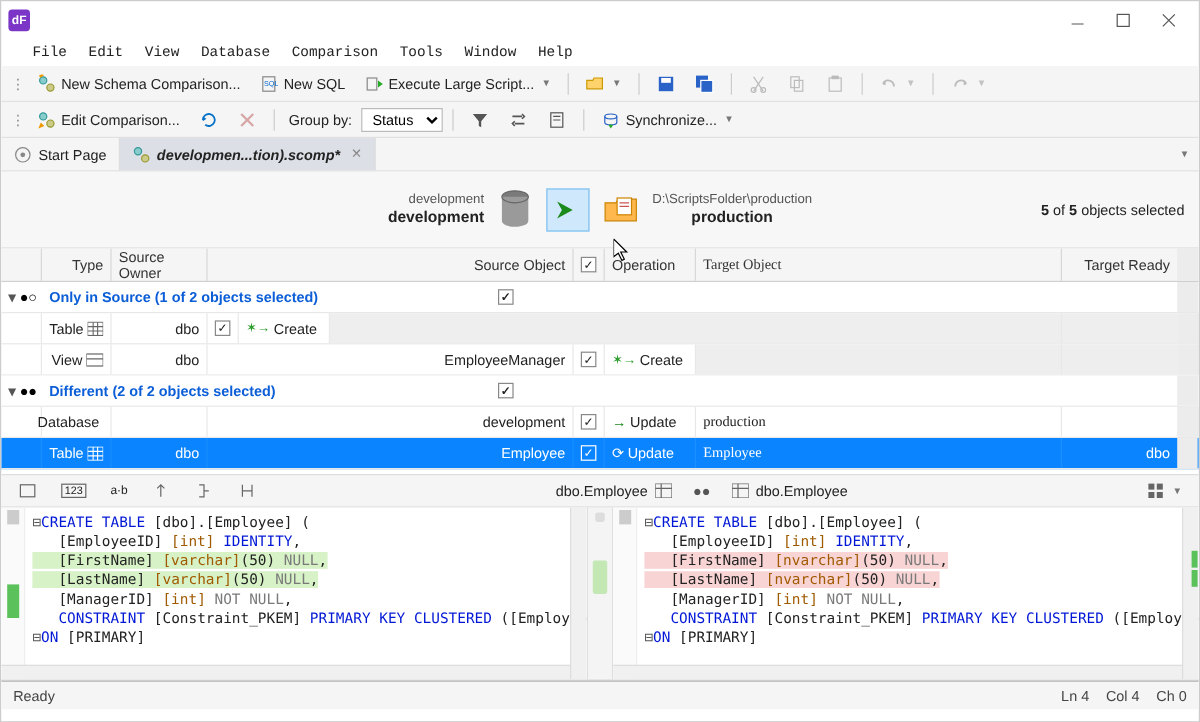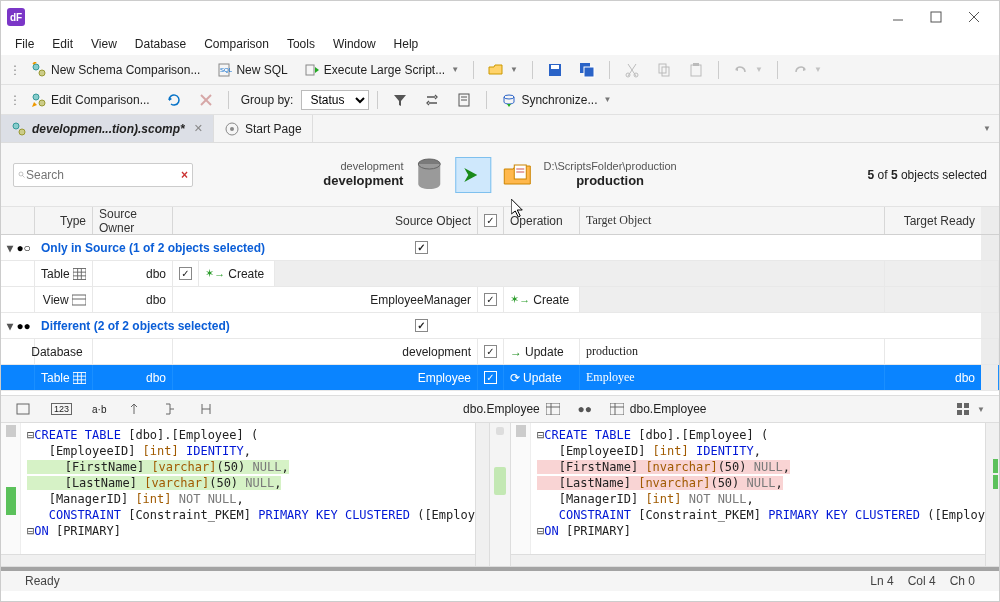--- a/index.html
+++ b/index.html
@@ -1,21 +1,21 @@
 <!DOCTYPE html>
 <html><head>
 <meta charset="utf-8">
 <style>
   * { box-sizing: border-box; margin: 0; padding: 0; }
   body { font-family: "Segoe UI", Tahoma, sans-serif; font-size: 12px; color: #222; background: #fff; width: 1000px; height: 602px; overflow: hidden; border: 1px solid #ccc; }
   .titlebar { height: 30px; display: flex; align-items: center; padding: 16px 6px; }
   .titlebar .spacer { flex: 1; }
   .winbtn { width: 38px; height: 24px; display: flex; align-items: center; justify-content: center; color: #555; }
   .app-icon { width: 18px; height: 18px; background: #7b36c7; border-radius: 3px; display: flex; align-items: center; justify-content: center; color: #fff; font-weight: bold; font-size: 10px; margin-right:4px;}
-  .menubar { height: 22px; display: flex; align-items: center; padding: 0 6px; gap: 2px; }
+  .menubar { height: 22px; display: flex; align-items: center; padding: 0 18px; gap: 2px; font-family: Liberation Mono, monospace; }
   .menuitem { padding: 2px 8px; cursor: default; }
   .toolbar1, .toolbar2 { background: #f5f5f5; border-bottom: 1px solid #e1e1e1; display:flex; align-items:center; padding: 3px 8px; gap:4px; height:30px;}
   .tbtn { display:flex; align-items:center; gap:4px; padding:3px 6px; border-radius:2px; }
   .tsep { width:1px; height:18px; background:#ccc; margin:0 4px;}
   .drop-arrow { font-size:8px; color:#777; margin-left:2px;}
   .tabs { background:#f5f5f5; display:flex; align-items:stretch; height:28px; border-bottom:1px solid #ddd;}
   .tab { display:flex; align-items:center; gap:5px; padding:0 10px; border-right:1px solid #ddd;}
   .tab.active { background:#dcdfe6; }
   .tab .close { color:#888; font-size:11px; margin-left:4px;}
   .comparison-header { height:64px; background:#f7f7f7; border-bottom:1px solid #e3e3e3; display:flex; align-items:center; padding:0 12px; position:relative;}
@@ -51,24 +51,24 @@
   .diff-toolbar { height:28px; background:#f5f5f5; border-top:1px solid #ddd; border-bottom:1px solid #ddd; display:flex; align-items:center; padding:0 8px; gap:8px;}
   .diff-toolbar .mid { flex:1; display:flex; justify-content:flex-end; align-items:center; gap:6px; padding-right:6px;}
   .diff-panes { display:flex; height:144px; border-bottom:1px solid #ddd; position:relative;}
   .pane { flex:1; position:relative; overflow:hidden; background:#fff; font-family:Consolas, monospace; font-size:12px;}
   .pane-scroll { position:absolute; top:0; right:0; width:14px; height:100%; background:#f0f0f0; border-left:1px solid #ddd;}
   .pane-gutter { position:absolute; left:0; top:0; width:20px; height:100%; background:#fafafa; border-right:1px solid #eee;}
   .pane-gutter .mk { width:10px; height:12px; margin:2px auto; }
   .pane pre { padding:4px 14px 4px 26px; line-height:16px; white-space:pre; }
   .kw { color:#0017d6;} .br{color:#a05a00;}
   .null{color:#7a7a7a;}
-  .hl-green { background:#d6f2c6;padding-left:16px;} .hl-red { background:#f9d4d4;}
+  .hl-green { background:#d6f2c6;} .hl-red { background:#f9d4d4;}
   .divider { width:22px; background:#f4f4f4; border-left:1px solid #ddd; border-right:1px solid #ddd; display:flex; flex-direction:column; align-items:center; padding-top:4px; gap:2px;}
   .divider .dline { width:8px; height:8px; border-radius:2px;}
-  .statusbar { height:24px; background:#f5f5f5; border-top:4px solid #a3a3a3; display:flex; align-items:center; padding:0 24px; font-size:12px; color:#444;}
+  .statusbar { height:24px; background:#f5f5f5; border-top:1px solid #a3a3a3; display:flex; align-items:center; padding:0 10px; font-size:12px; color:#444;}
   .statusbar .sp { flex:1;}
   .svg-icon { width:16px; height:16px; }
   .select { height:20px; border:1px solid #bbb; background:#fff; font-size:12px; padding:0 4px;}
   .cursor-arrow { position:absolute; pointer-events:none;}
   .hscroll { height:12px; background:#f0f0f0; border-top:1px solid #ddd; position:absolute; bottom:0; left:0; right:14px;}
   .green-mk{ position:absolute; width:5px; height:14px; background:#5bc15b; right:1px;}
 </style>
 </head>
 <body>
 
@@ -238,50 +238,42 @@
         <ellipse cx="8" cy="5" rx="5" ry="2" fill="none" stroke="#2a63c7"></ellipse>
         <path d="M3 5v5c0 1 2 2 5 2s5-1 5-2V5" fill="none" stroke="#2a63c7"></path>
         <polygon points="6,12 10,12 8,15" fill="#2a2"></polygon>
       </svg>
     <span>Synchronize...</span>
     <span class="drop-arrow">▼</span>
   </div>
 </div>
 
 <div class="tabs">
+  <div class="tab">
+    <svg class="svg-icon" viewBox="0 0 16 16">
+        <circle cx="8" cy="8" r="6" fill="none" stroke="#888"></circle>
+        <circle cx="8" cy="8" r="2" fill="#888"></circle>
+      </svg>
+    <span>Start Page</span>
+  </div>
   <div class="tab active">
     <svg class="svg-icon" viewBox="0 0 16 16">
         <circle cx="5" cy="5" r="3" fill="#8cc" stroke="#399"></circle>
         <circle cx="11" cy="11" r="3" fill="#cc8" stroke="#993"></circle>
       </svg>
     <span style="font-weight:600;font-style:italic;">developmen...tion).scomp*</span>
     <span class="close">✕</span>
-  </div>
-  <div class="tab">
-    <svg class="svg-icon" viewBox="0 0 16 16">
-        <circle cx="8" cy="8" r="6" fill="none" stroke="#888"></circle>
-        <circle cx="8" cy="8" r="2" fill="#888"></circle>
-      </svg>
-    <span>Start Page</span>
   </div>
   <div style="flex:1"></div>
   <div class="tbtn" style="padding:4px 8px;">
       <span class="drop-arrow">▼</span>
     </div>
 </div>
 
 <div class="comparison-header">
-  <div class="search-wrap">
-    <svg width="14" height="14" viewBox="0 0 16 16">
-        <circle cx="6" cy="6" r="4" fill="none" stroke="#888"></circle>
-        <line x1="9" y1="9" x2="13" y2="13" stroke="#888"></line>
-      </svg>
-    <input placeholder="Search" style="">
-    <span class="xbtn">×</span>
-  </div>
 
   <div class="cmp-center">
     <div class="db-label">
       <div class="small">development</div>
       <div class="big">development</div>
     </div>
     <div class="cyl">
       <svg width="30" height="34" viewBox="0 0 30 34">
           <ellipse cx="15" cy="6" rx="11" ry="5" fill="#7a7a7a"></ellipse>
           <path d="M4 6v20c0 3 5 5 11 5s11-2 11-5V6" fill="#9a9a9a"></path>

